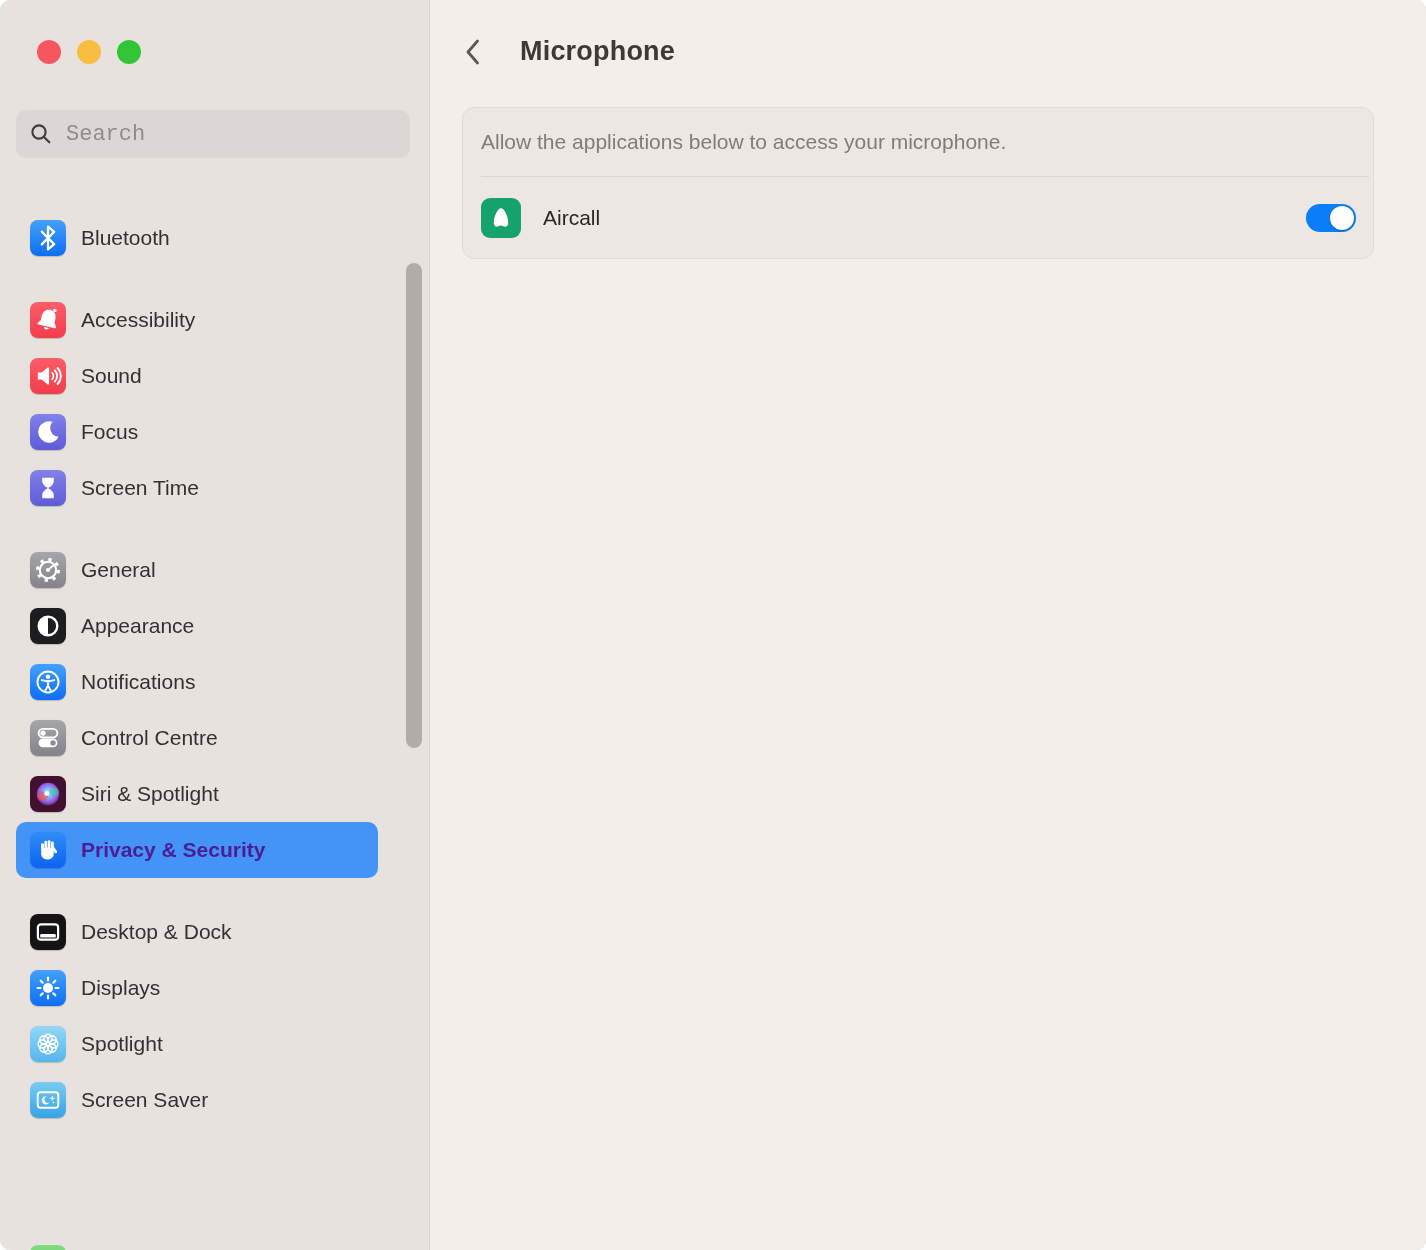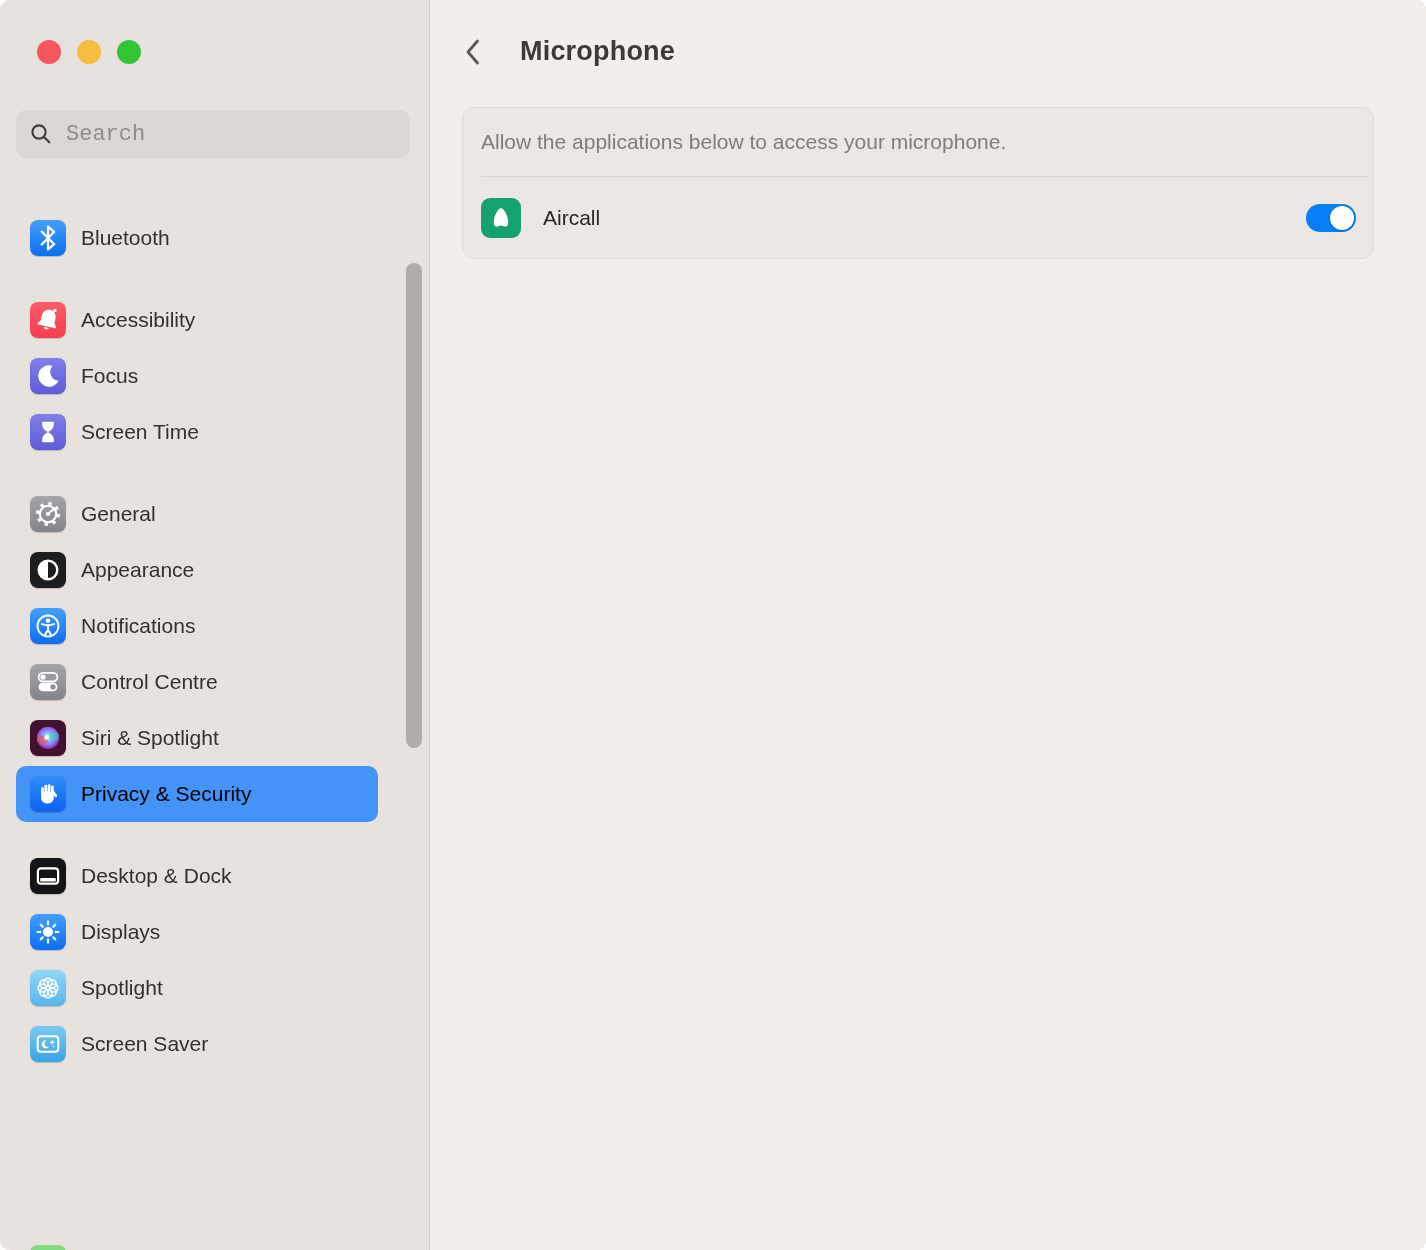--- a/index.html
+++ b/index.html
@@ -12,21 +12,21 @@
 
   .search { position:absolute; left:16px; top:110px; width:394px; height:48px; border-radius:10px; background:#dcd7d4; display:flex; align-items:center; padding:0 13px; box-sizing:border-box; gap:11px; }
   .search input { flex:1; border:none; outline:none; background:transparent; font-family:Liberation Mono, monospace; font-size:22px; color:#3a3634; min-width:0; }
   .search input::placeholder { color:#918c89; }
 
   .nav { position:absolute; left:16px; top:210px; width:362px; }
   .group { margin-bottom:26px; }
   .row { height:56px; display:flex; align-items:center; padding-left:14px; gap:15px; border-radius:10px; cursor:default; }
   .row .lbl { font-size:21px; color:#343030; white-space:nowrap; }
   .row.selected { background:#4493f7; }
-  .row.selected .lbl { color:#000000; font-weight:400; }
+  .row.selected .lbl { color:#4c1d95; font-weight:700; }
   .ic { width:36px; height:36px; border-radius:8px; flex:none; display:flex; align-items:center; justify-content:center; box-shadow:0 .5px 1px rgba(0,0,0,.18); }
   .ic svg { display:block; }
 
   .scroll-thumb { position:absolute; left:406px; top:263px; width:16px; height:485px; border-radius:8px; background:#b1acaa; }
 
   .battery-peek { position:absolute; left:30px; top:1245px; width:36px; height:36px; border-radius:8px; }
 
   
   .main { position:absolute; left:420px; top:0; width:996px; height:1250px; }
   .back { position:absolute; left:40px; top:36px; width:26px; height:32px; background:transparent; border:none; padding:0; display:flex; align-items:center; justify-content:center; cursor:default; }
@@ -86,20 +86,33 @@
                 <g transform="rotate(12 18 18)">
                   <path d="M18 7.6 c-4.3 0-7 3.3-7 7.8 v4.4 l-2.3 3.1 c-.5.7 0 1.6.8 1.6 h17 c.8 0 1.3-.9.8-1.6 l-2.3-3.1 v-4.4 c0-4.5-2.7-7.8-7-7.8 z" fill="#fff"></path>
                   <path d="M15.4 25.7 a2.7 2.7 0 0 0 5.2 0 z" fill="#fff"></path>
                 </g>
                 <circle cx="24.9" cy="8.4" r="1.7" fill="#fff"></circle>
               </svg>
           </span>
           <span class="lbl">Accessibility</span>
         </div>
         <div class="row">
+          <span class="ic" style="background: linear-gradient(rgb(251, 93, 104), rgb(242, 61, 76));">
+            <svg width="36" height="36" viewBox="0 0 36 36">
+                <path d="M7.8 14.4 v7.2 h3.9 l5.7 4.7 c.7.6 1.7.1 1.7-.8 V10.5 c0-.9-1-1.4-1.7-.8 l-5.7 4.7 z" fill="#fff"></path>
+                <g stroke="#fff" stroke-width="1.9" fill="none" stroke-linecap="round">
+                  <path d="M22.2 14.9 a4.5 4.5 0 0 1 0 6.2"></path>
+                  <path d="M24.9 12.4 a8.1 8.1 0 0 1 0 11.2"></path>
+                  <path d="M27.6 10 a11.6 11.6 0 0 1 0 16"></path>
+                </g>
+              </svg>
+          </span>
+          <span class="lbl">Sound</span>
+        </div>
+        <div class="row">
           <span class="ic" style="background: linear-gradient(rgb(130, 128, 232), rgb(94, 91, 216));">
             <svg width="36" height="36" viewBox="0 0 36 36">
                 <path d="M22.6 7.8 A10.8 10.8 0 1 0 28.7 22.8 A9 9 0 0 1 22.6 7.8 Z" fill="#fff"></path>
               </svg>
           </span>
           <span class="lbl">Focus</span>
         </div>
         <div class="row">
           <span class="ic" style="background: linear-gradient(rgb(130, 128, 232), rgb(94, 91, 216));">
             <svg width="36" height="36" viewBox="0 0 36 36">

